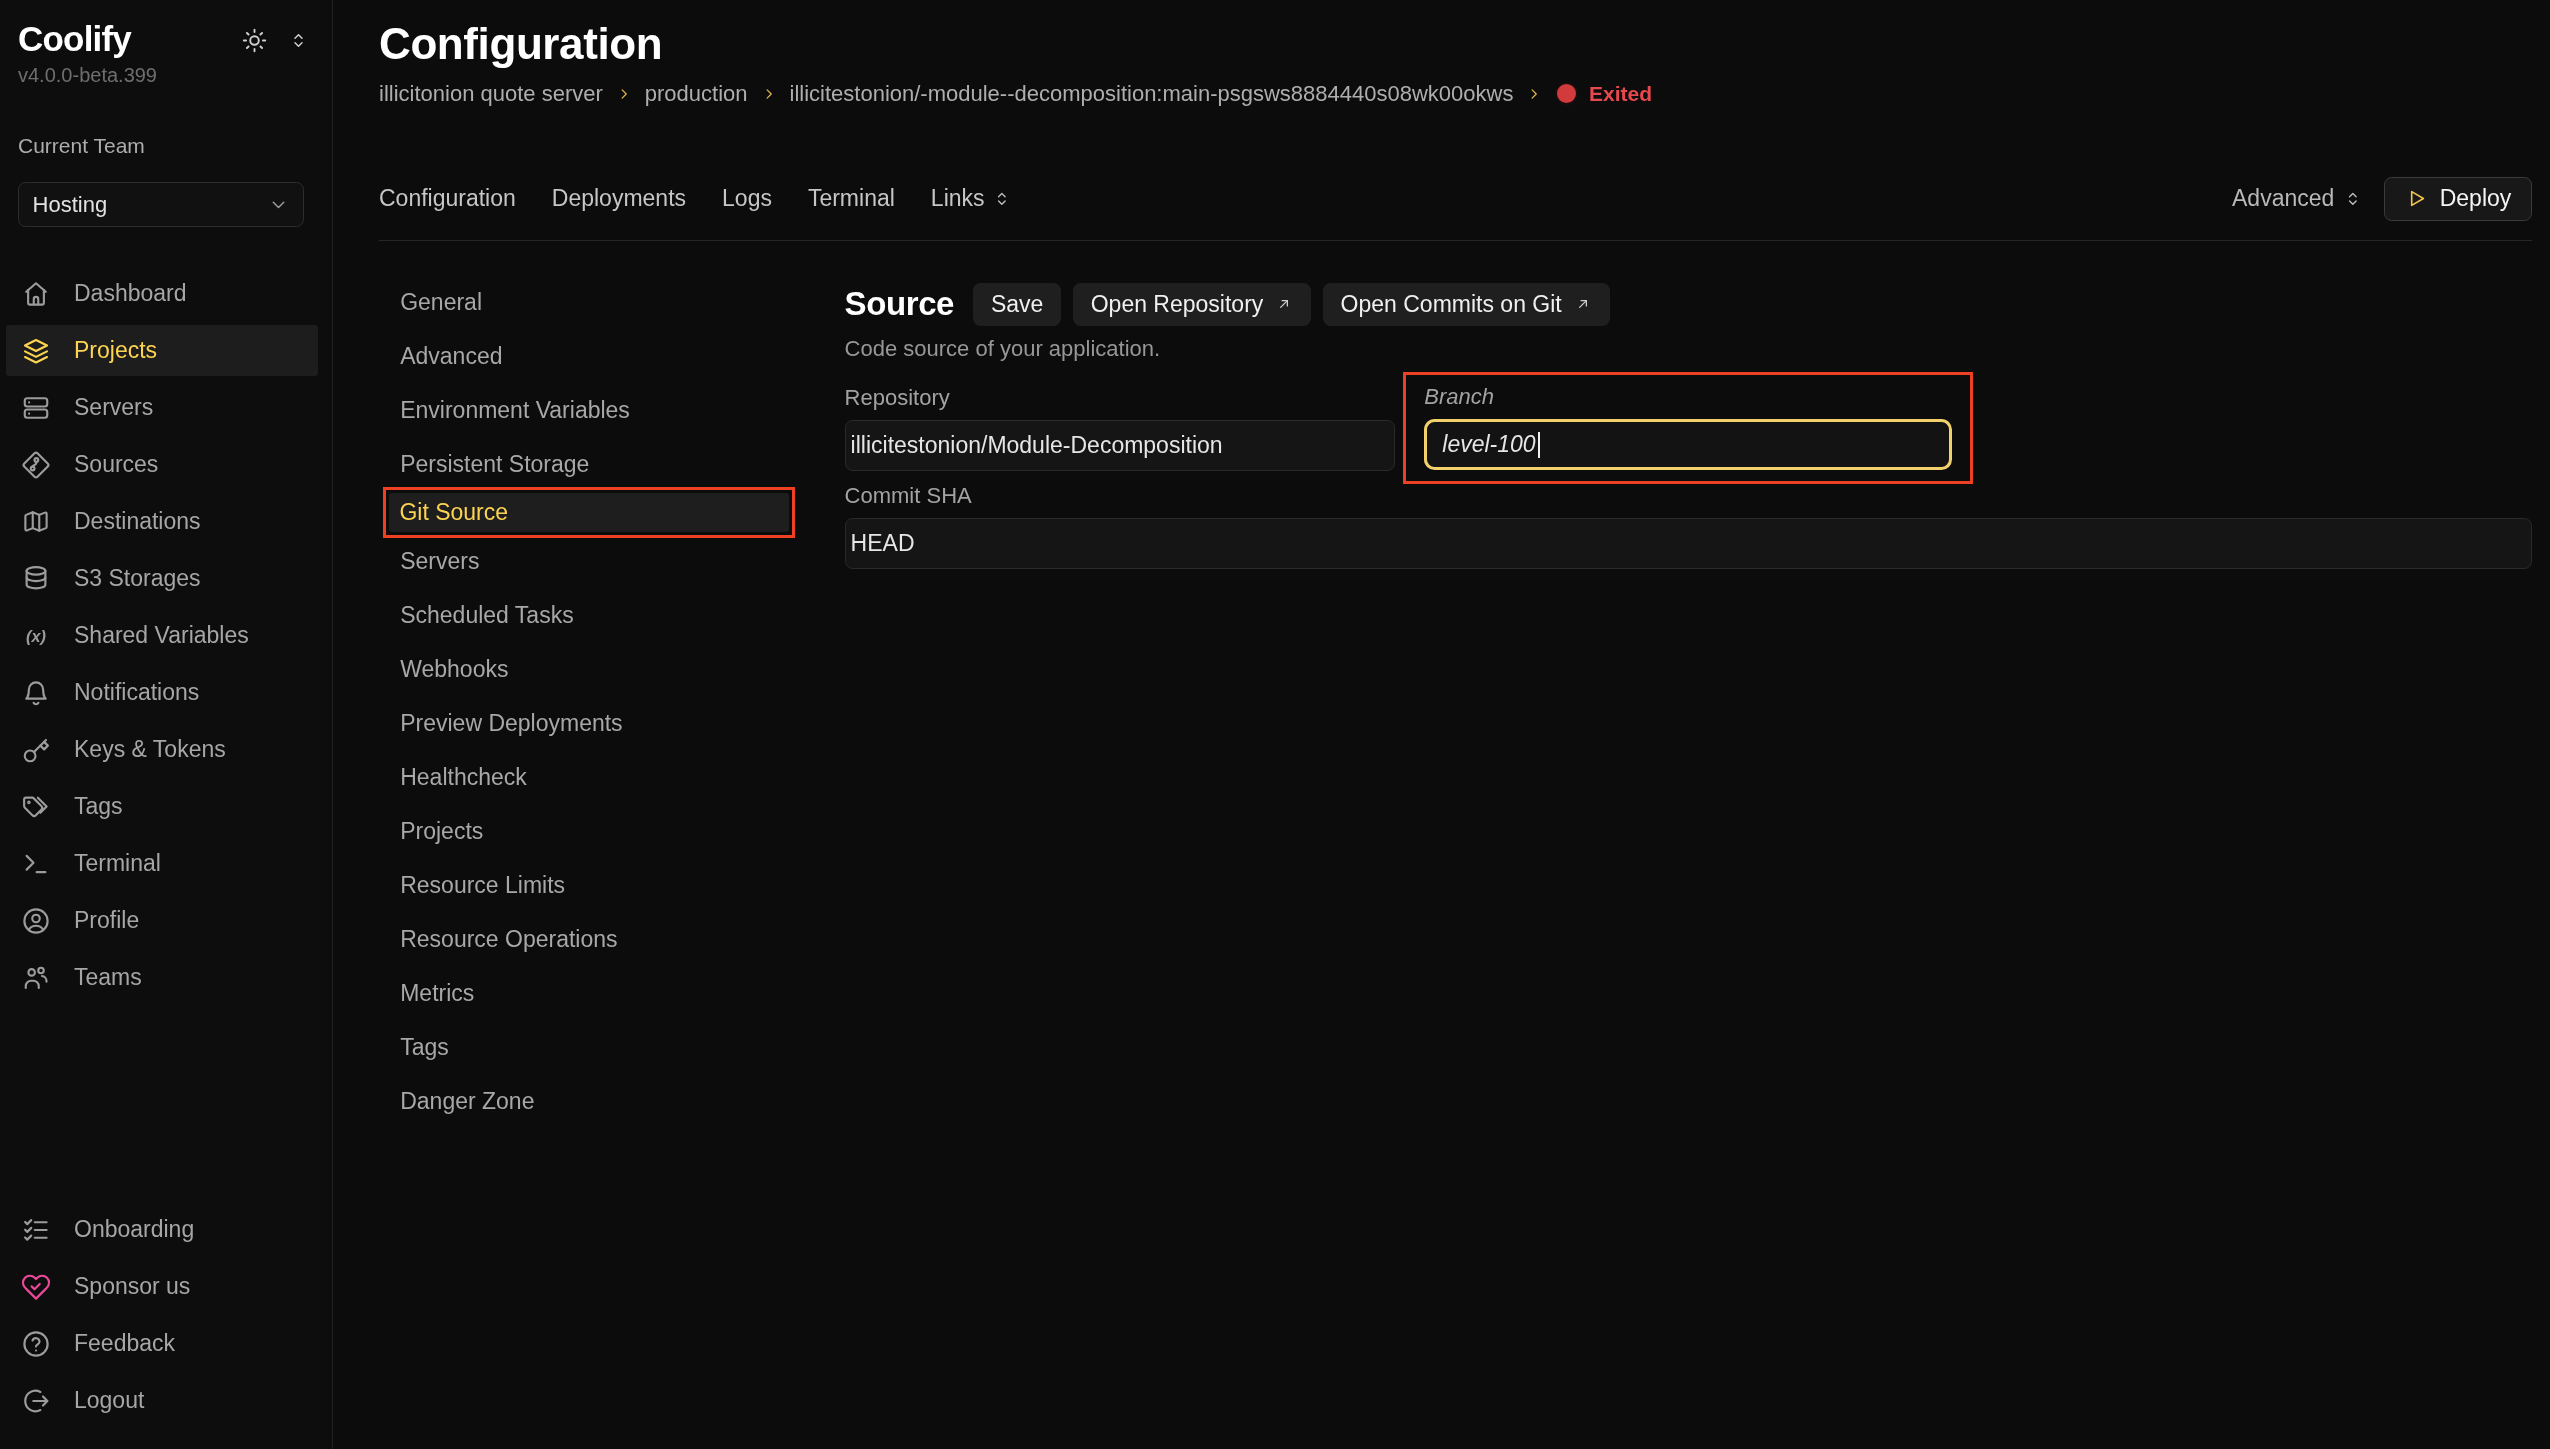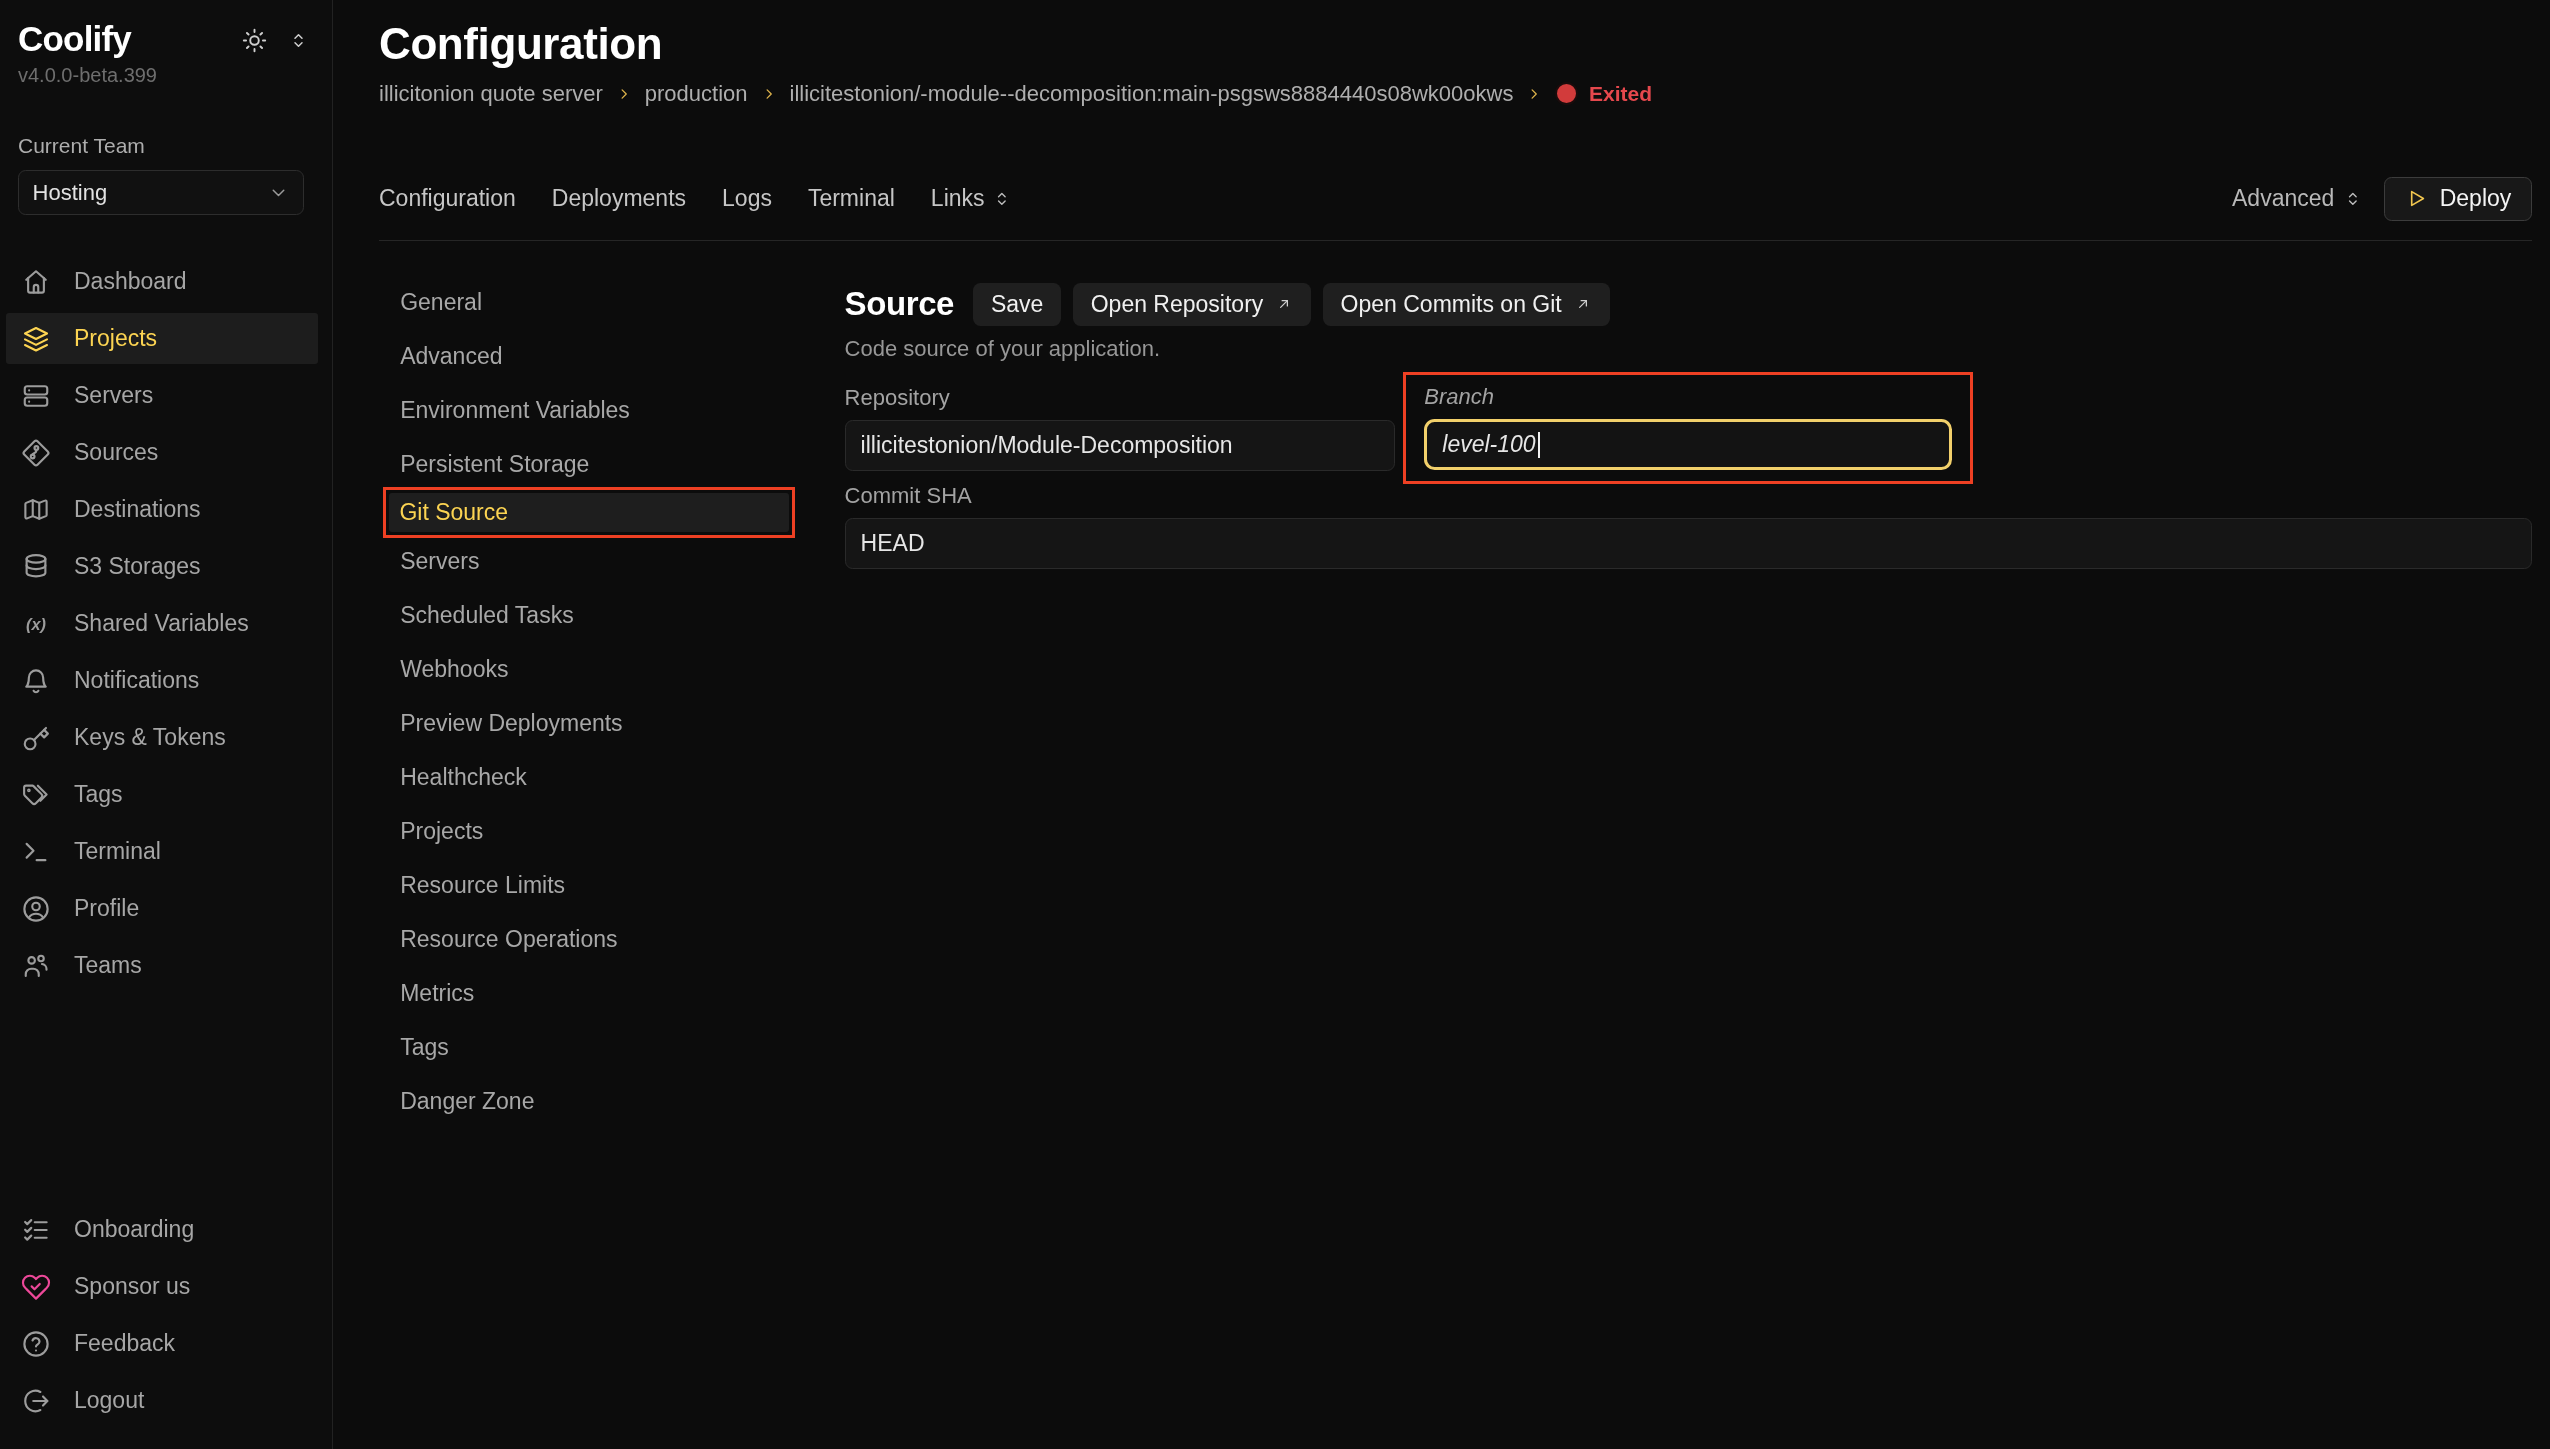--- a/index.html
+++ b/index.html
@@ -10,21 +10,21 @@
   
   .ic { fill:none; stroke:currentColor; stroke-width:1.7; stroke-linecap:round; stroke-linejoin:round; display:block; }
 
   
   .sidebar { width:333px; flex:0 0 333px; height:100%; border-right:1.5px solid #222222;
     display:flex; flex-direction:column; background:#0d0d0d; }
   .logo-row { display:flex; align-items:flex-start; padding:19.7px 23px 0 18px; }
   .logo { font-size:35px; font-weight:800; color:#ffffff; letter-spacing:-0.8px; line-height:1.1; }
   .logo-icons { margin-left:auto; display:flex; align-items:center; gap:19.7px; margin-top:7.6px; color:#cfcfcf; }
   .version { padding:0 18px; margin-top:6px; font-size:20px; color:#6e6e6e; }
-  .team-label { margin:47px 18px 0; font-size:21px; color:#adadad; }
+  .team-label { margin:47px 18px 12px; font-size:21px; color:#adadad; }
   .team-select { margin:12px 18px 0; height:45px; width:286px; border:1.5px solid #2d2d2d; border-radius:7.6px;
     background:#111111; display:flex; align-items:center; padding:0 13.6px; cursor:pointer; }
   .team-select span { font-size:22px; color:#e2e2e2; }
   .team-select .chev { margin-left:auto; color:#9a9a9a; }
 
   .side-nav { margin-top:41px; padding:0 14.4px 0 6px; }
   .side-item { display:flex; align-items:center; height:51px; margin-bottom:6px; padding-left:15px;
     border-radius:3px; color:#a6a6a6; font-size:23px; cursor:pointer; }
   .side-item .sic { width:30px; height:30px; flex:0 0 30px; margin-right:23px; color:#9c9c9c; }
   .side-item.active { background:#1d1d1d; color:#fcd452; }
@@ -66,21 +66,21 @@
   .panel-title { font-size:33px; font-weight:800; color:#ffffff; margin-right:7.6px; letter-spacing:-0.4px; }
   .btn { height:43px; padding:0 18px; border-radius:7.6px; background:#1f1f1f; border:0;
     display:flex; align-items:center; gap:12px; font-size:23px; color:#f0f0f0; cursor:pointer;
     font-family:inherit; }
   .btn .ext { color:#cfcfcf; }
   .panel-sub { margin-top:10.6px; font-size:22px; color:#979797; }
 
   .form-grid { margin-top:23px; display:grid; grid-template-columns:1fr 1fr 1fr; column-gap:18px; row-gap:12px; }
   .field-label { font-size:22px; color:#a3a3a3; height:26px; display:block; }
   .input, input.input { margin-top:9px; width:100%; height:51px; background:#151515; border:1.5px solid #2a2a2a;
-    border-radius:7.6px; padding:0 15px; font-size:23px; color:#e6e6e6; display:flex; align-items:center;
+    border-radius:7.6px; padding:0 5px; font-size:23px; color:#e6e6e6; display:flex; align-items:center;
     font-family:inherit; outline:none; }
   .full-span { grid-column:1 / -1; }
   .branch-annotation { grid-column:2; border:3.8px solid #ee4023; padding:9px 18px; margin:-13px -9.8px;font-style:italic; }
   .input.focused { border:3px solid #f2d06b; border-radius:10.6px; background:#131313; padding:0 15px; }
   .caret { display:inline-block; width:2.3px; height:26px; background:#f0f0f0; margin-left:2.3px; }
 </style>
 </head>
 <body>
 
 <div class="app">

